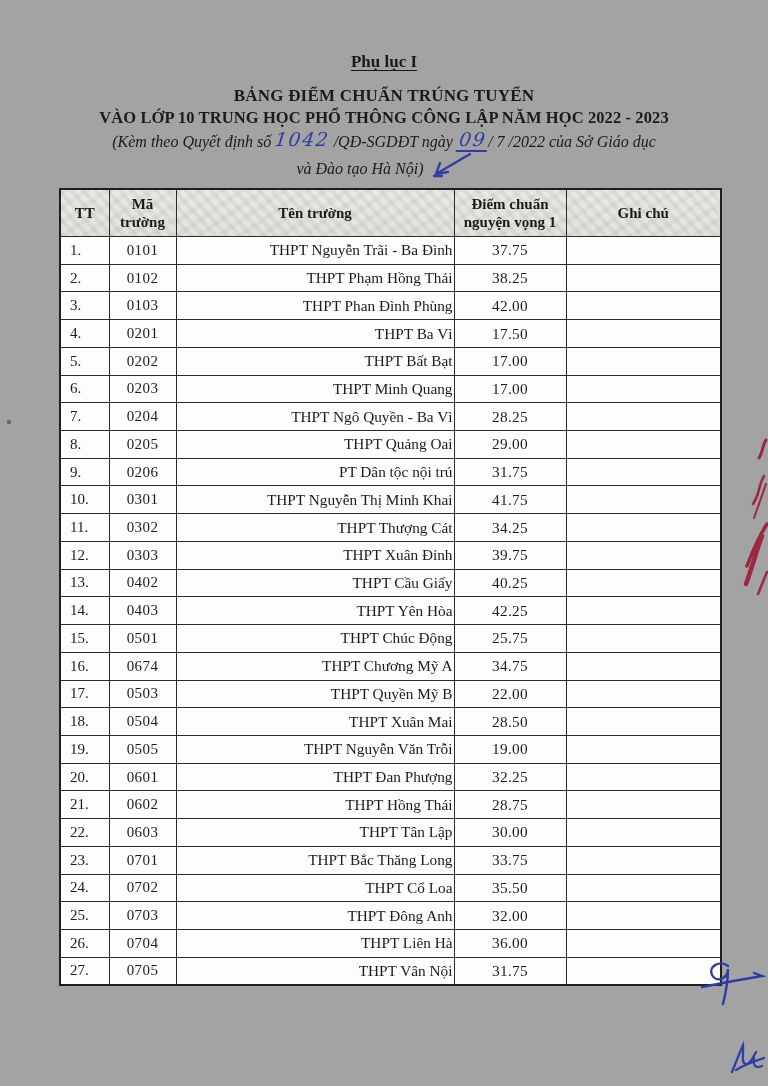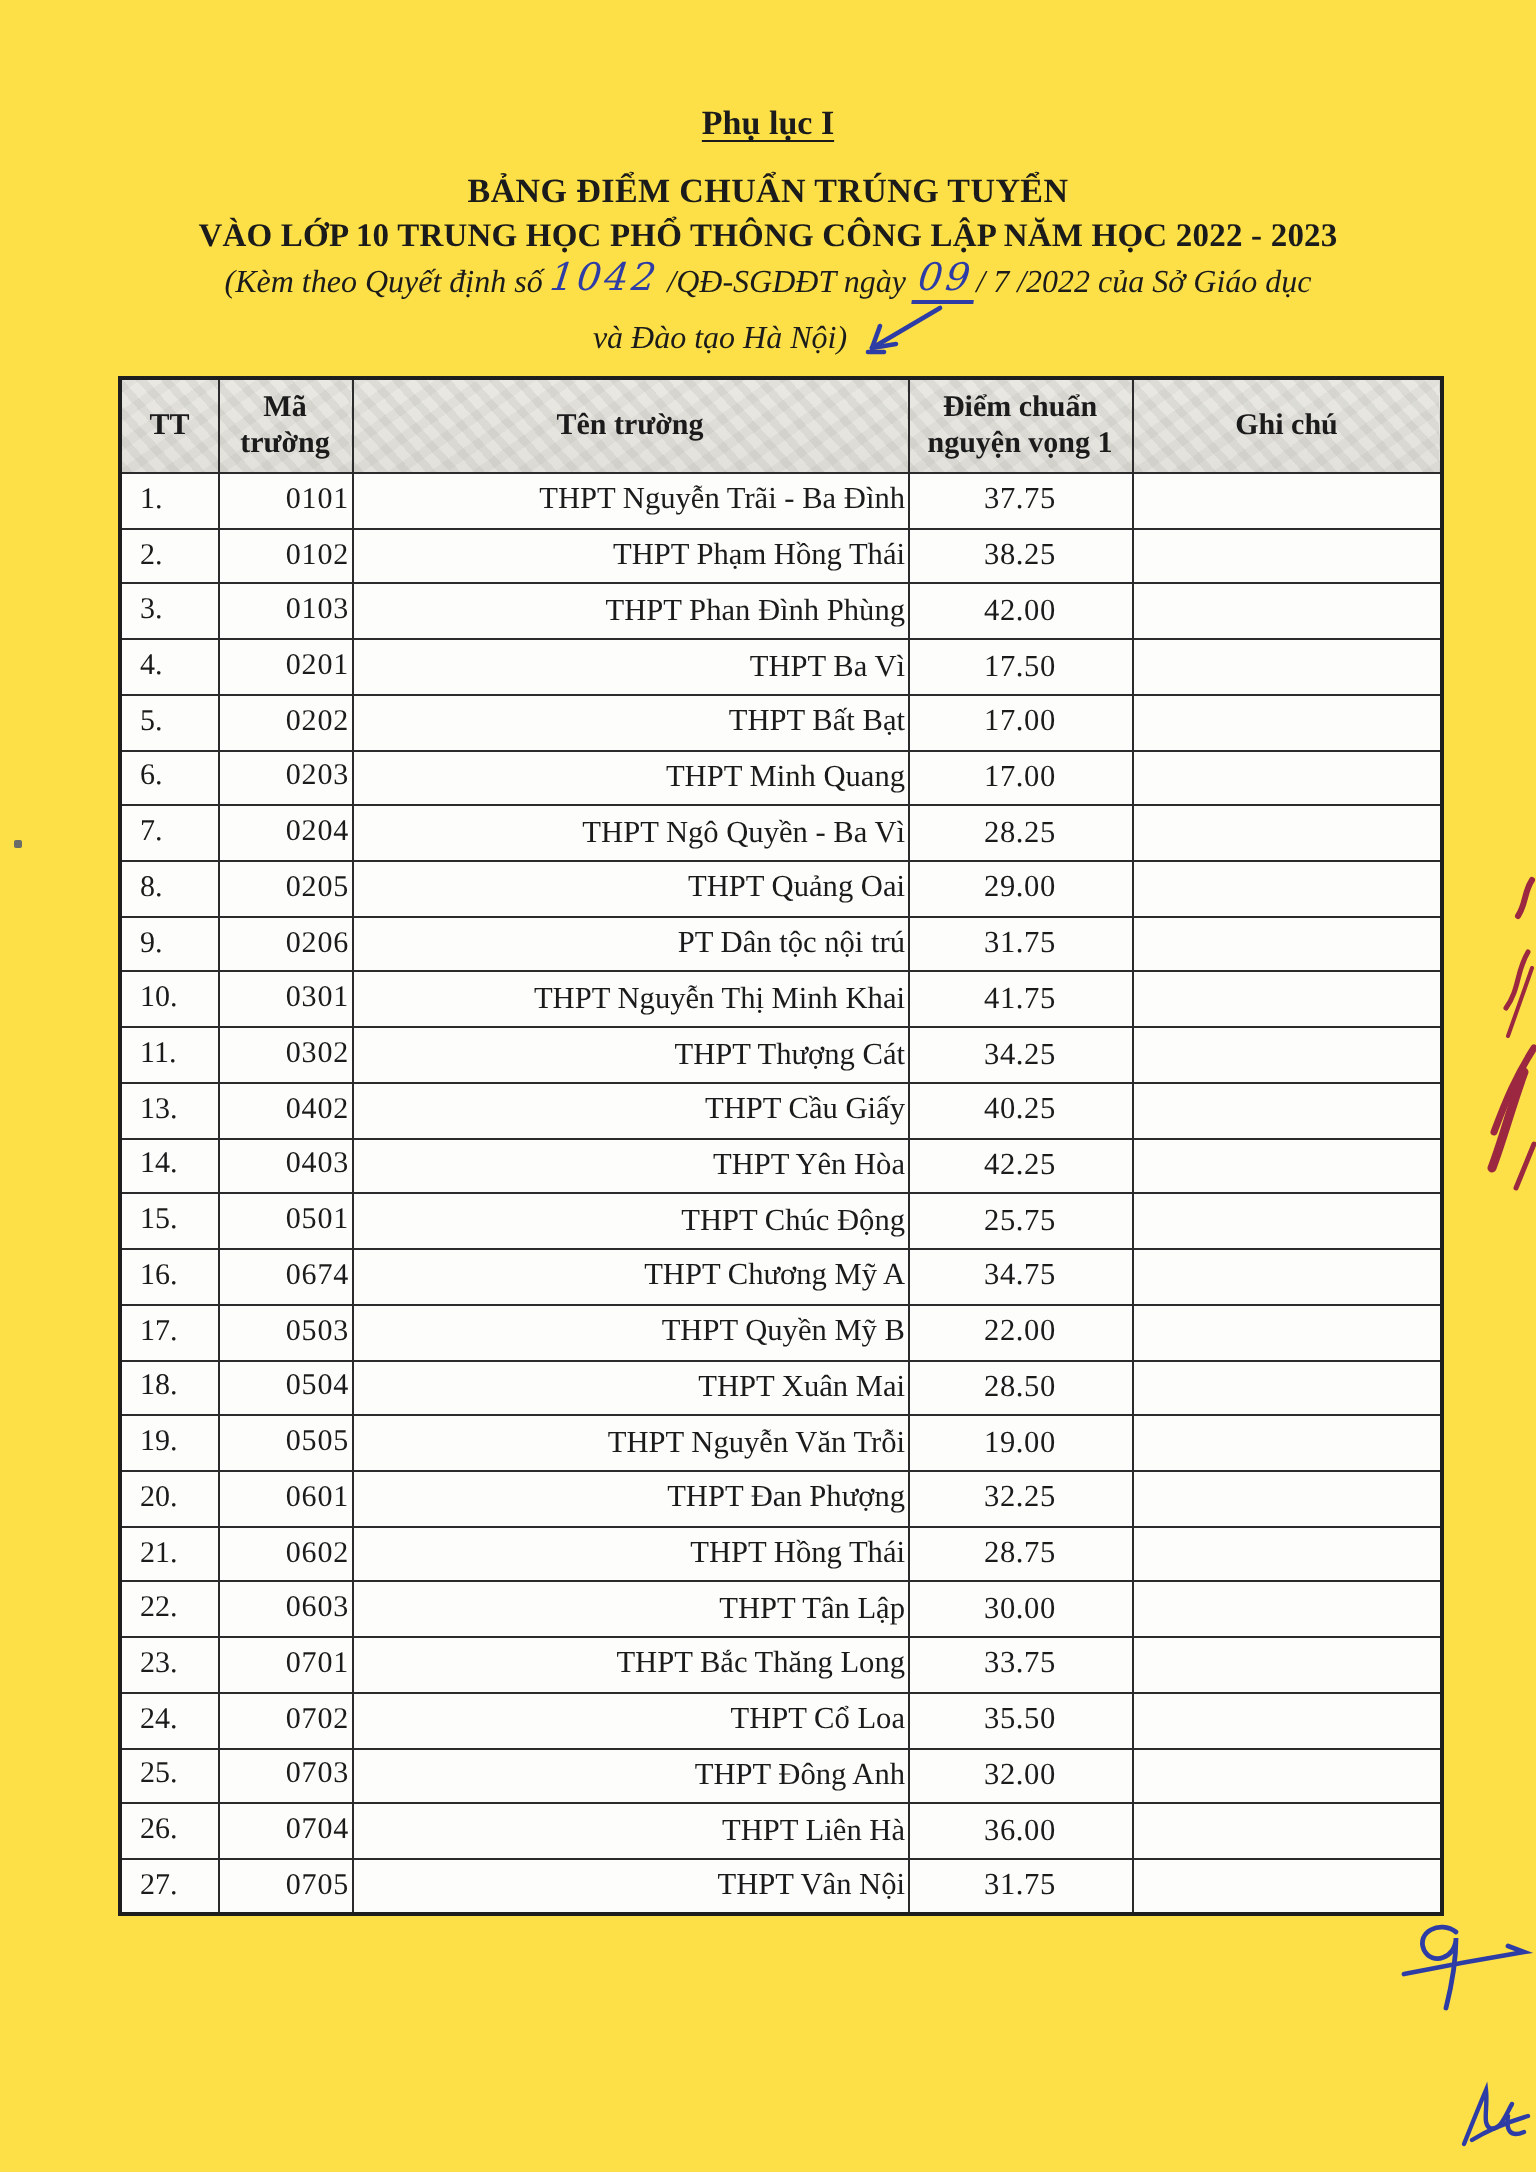--- a/index.html
+++ b/index.html
@@ -1,18 +1,18 @@
 <!DOCTYPE html>
 <html><head>
 <meta charset="utf-8">
 <style>
   html,body { margin:0; padding:0; background:#ffffff; }
   .page {
     position:relative; width:768px; height:1086px;
-    background:#fde047; overflow:hidden;
+    background:#a3a3a3; overflow:hidden;
     font-family:"Liberation Serif","DejaVu Serif",serif;
     color:#1b1b1b;
   }
   .centered-line { position:absolute; left:0; width:768px; text-align:center; }
   .appendix { top:52px; font-size:17px; font-weight:bold; }
   .appendix .u { text-decoration:underline; text-underline-offset:3px; }
   .title1 { top:86px; font-size:17px; font-weight:bold; letter-spacing:0.2px; }
   .title2 { top:108px; font-size:16.5px; font-weight:bold; letter-spacing:0.1px; }
   .decree  { top:131px; font-size:16px; font-style:italic; }
   .decree2 { top:148px; font-size:16px; font-style:italic; }
@@ -34,21 +34,21 @@
   .score-table thead th {
     height:46px; font-weight:bold; text-align:center; font-size:15px; line-height:1.22;
     white-space:normal; padding:0 4px;
     background:
       repeating-linear-gradient(48deg, rgba(120,118,110,0.10) 0 4px, rgba(255,255,255,0) 4px 9px),
       repeating-linear-gradient(-35deg, rgba(120,118,110,0.07) 0 5px, rgba(255,255,255,0) 5px 12px),
       linear-gradient(#e9e8e3, #e2e1dc);
   }
   .score-table tbody tr { height:27.72px; }
   td.tt   { text-align:left; padding-left:9px; font-size:15px; }
-  td.code { text-align:right; letter-spacing:0.4px; }
+  td.code { text-align:center; letter-spacing:0.4px; }
   td.school { text-align:right; padding-left:10px; font-size:15.3px; }
   td.score { text-align:center; font-weight:normal; font-size:15.3px; letter-spacing:0.3px; }
   td.note { }
 
   .annotation { position:absolute; }
   .speck { position:absolute; left:7px; top:420px; width:4px; height:4px; background:#6b6b68; border-radius:1px; }
 </style>
 </head>
 <body>
 
@@ -164,20 +164,27 @@
           <td class="note"></td>
         </tr>
         <tr>
           <td class="tt">11.</td>
           <td class="code">0302</td>
           <td class="school">THPT Thượng Cát</td>
           <td class="score">34.25</td>
           <td class="note"></td>
         </tr>
         <tr>
+          <td class="tt">12.</td>
+          <td class="code">0303</td>
+          <td class="school">THPT Xuân Đỉnh</td>
+          <td class="score">39.75</td>
+          <td class="note"></td>
+        </tr>
+        <tr>
           <td class="tt">13.</td>
           <td class="code">0402</td>
           <td class="school">THPT Cầu Giấy</td>
           <td class="score">40.25</td>
           <td class="note"></td>
         </tr>
         <tr>
           <td class="tt">14.</td>
           <td class="code">0403</td>
           <td class="school">THPT Yên Hòa</td>

